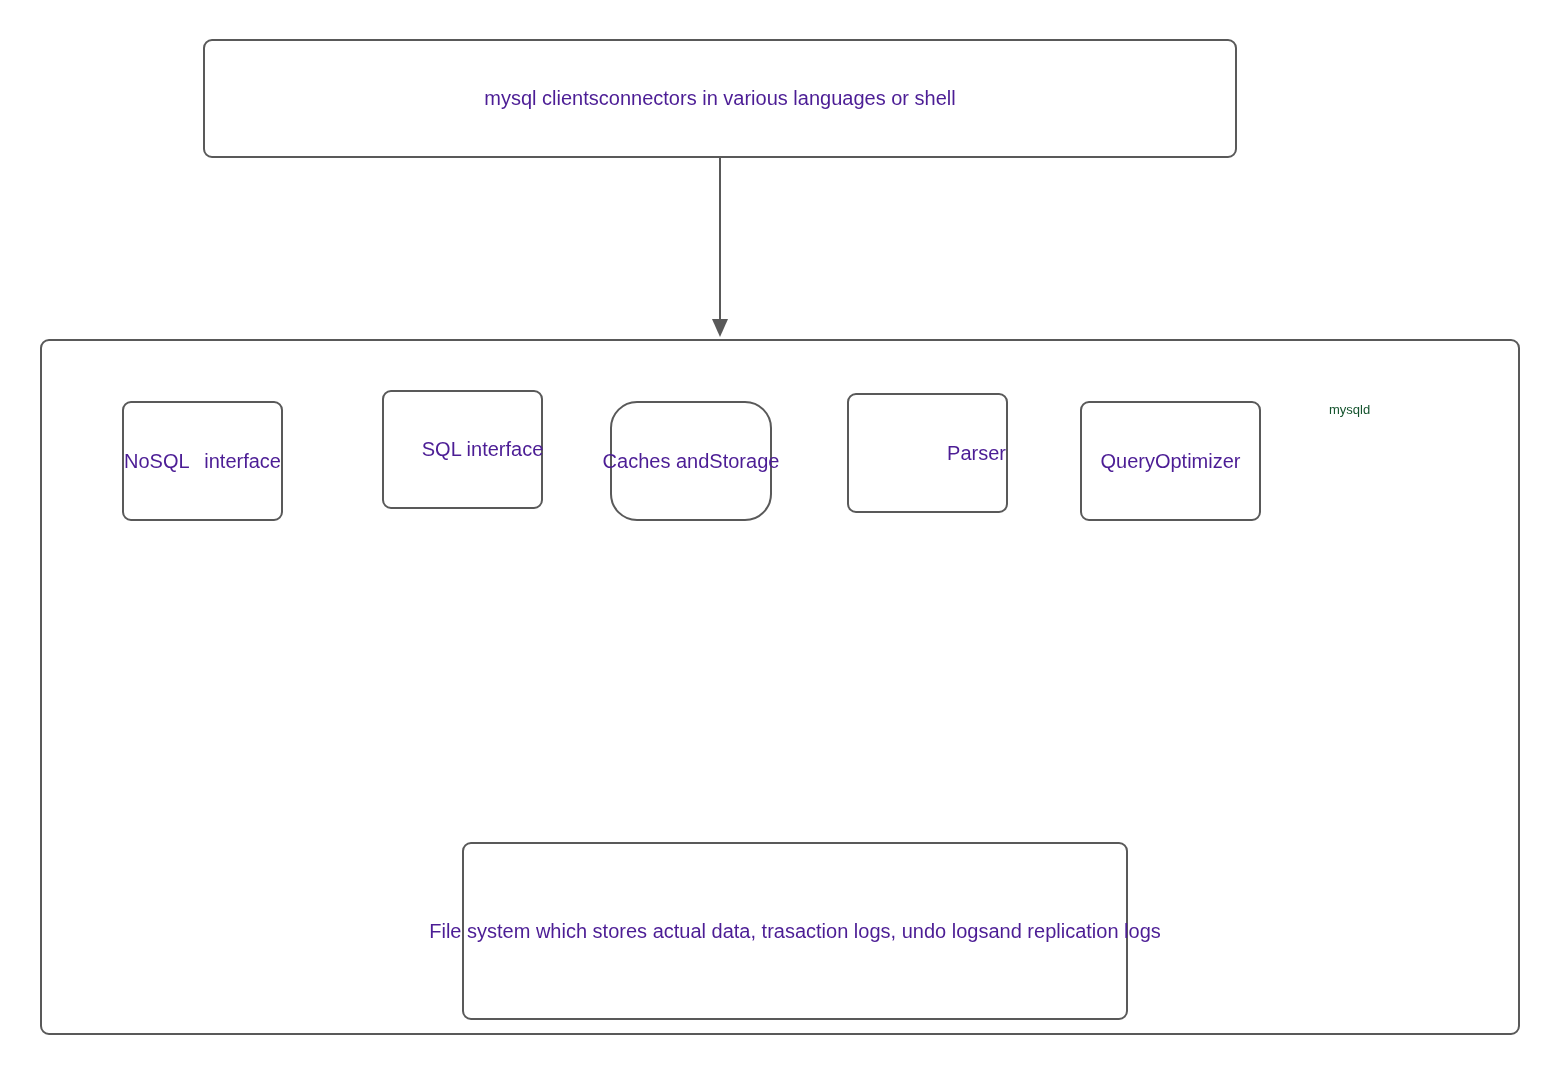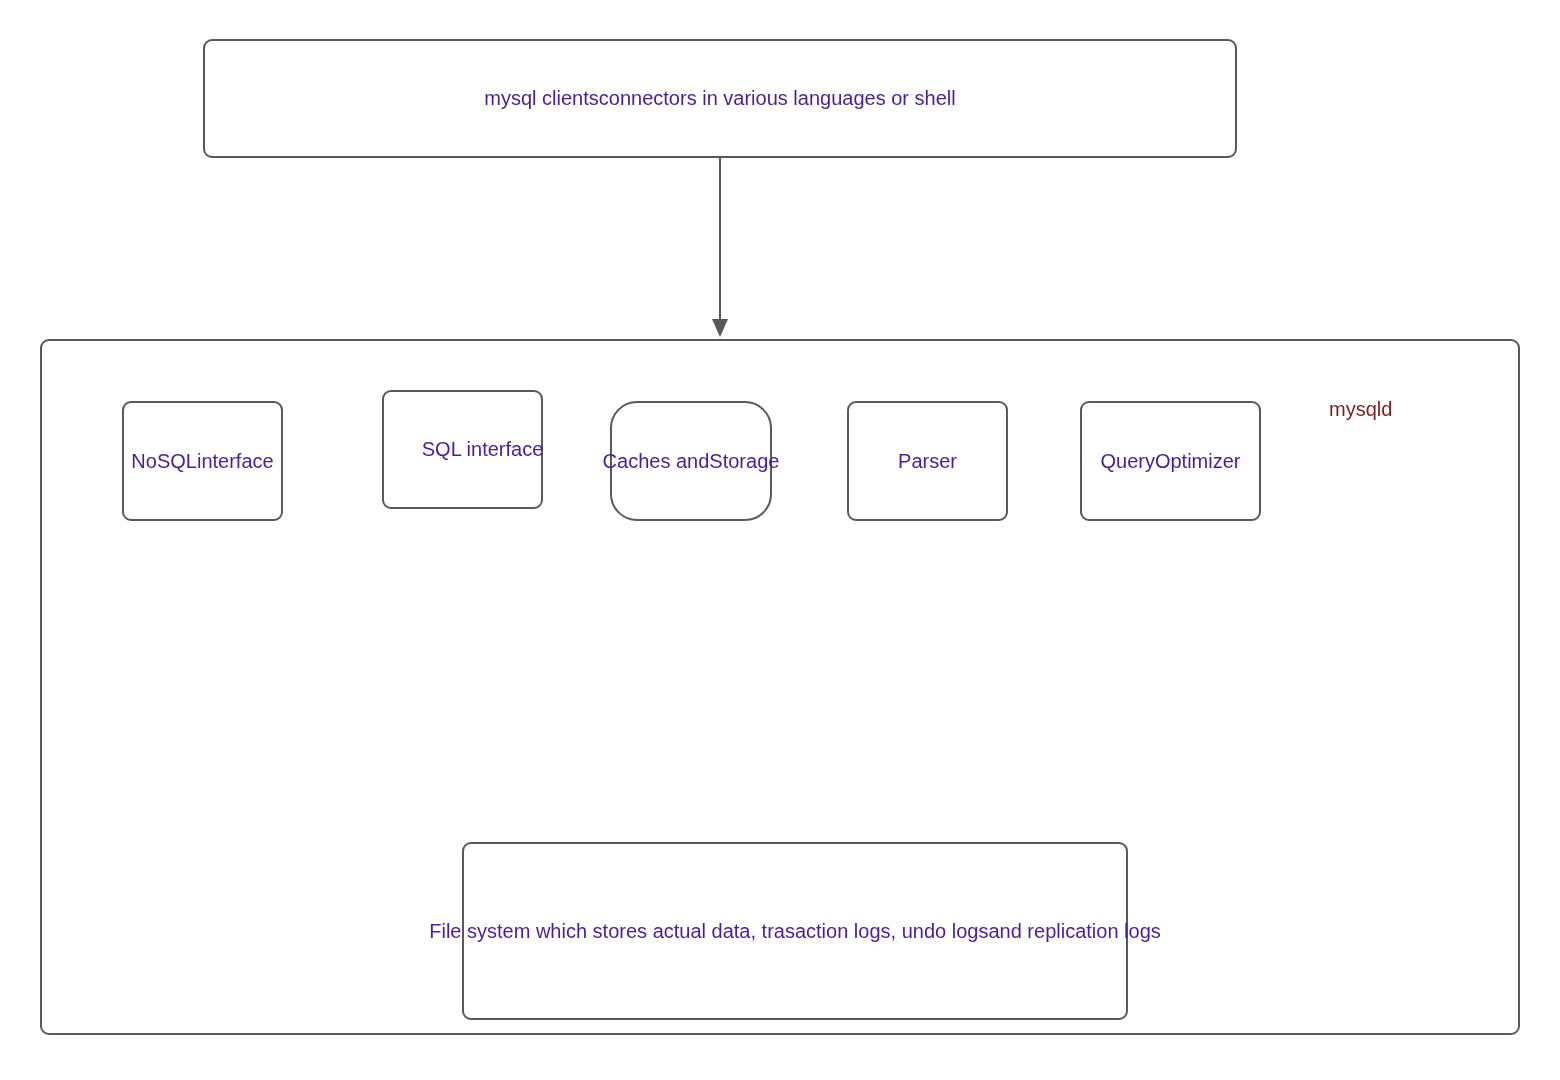--- a/index.html
+++ b/index.html
@@ -30,23 +30,23 @@
     color: #4c1d95;
   }
   .container-node {
     position: absolute;
     background: #ffffff;
     border: 2px solid #595959;
     border-radius: 9px;
   }
   .container-label {
     position: absolute;
-    font-size: 20px;
+    font-size: 13px;
     line-height: 27px;
-    color: #7f1d1d;
+    color: #14532d;
     white-space: nowrap;
   }
   .edge {
     position: absolute;
     overflow: visible;
   }
   .node-line { white-space: nowrap; }
 </style>
 </head>
 <body>
@@ -60,35 +60,35 @@
 
   <svg class="edge" style="left:711px; top:158px;" width="18" height="180" xmlns="http://www.w3.org/2000/svg">
     <line x1="9" y1="0" x2="9" y2="163" stroke="#595959" stroke-width="2"></line>
     <polygon points="1,161 17,161 9,179" fill="#595959"></polygon>
   </svg>
 
   <div class="container-node" style="left:40px; top:339px; width:1480px; height:696px;">
 
     <div class="container-label" style="left:1287px; top:55px;">mysqld</div>
 
-    <div class="node" style="left:80px; top:60px; width:161px; height:120px;">
+    <div class="node" style="left:80px; top:60px; width:161px; height:120px;justify-content:space-between;">
       <div class="node-line">NoSQL</div>
       <div class="node-line">interface</div>
     </div>
 
     <div class="node" style="left:340px; top:49px; width:161px; height:119px;padding-left:40px;">
       <div class="node-line">SQL interface</div>
     </div>
 
     <div class="node" style="left:568px; top:60px; width:162px; height:120px;border-radius:27px;">
       <div class="node-line">Caches and</div>
       <div class="node-line">Storage</div>
     </div>
 
-    <div class="node" style="left:805px; top:60px; width:161px; height:120px;">
+    <div class="node" style="left:805px; top:52px; width:161px; height:120px;justify-content:flex-end;">
       <div class="node-line">Parser</div>
     </div>
 
     <div class="node" style="left:1038px; top:60px; width:181px; height:120px;">
       <div class="node-line">Query</div>
       <div class="node-line">Optimizer</div>
     </div>
 
 
     <div class="node" style="left:420px; top:501px; width:666px; height:178px;">

